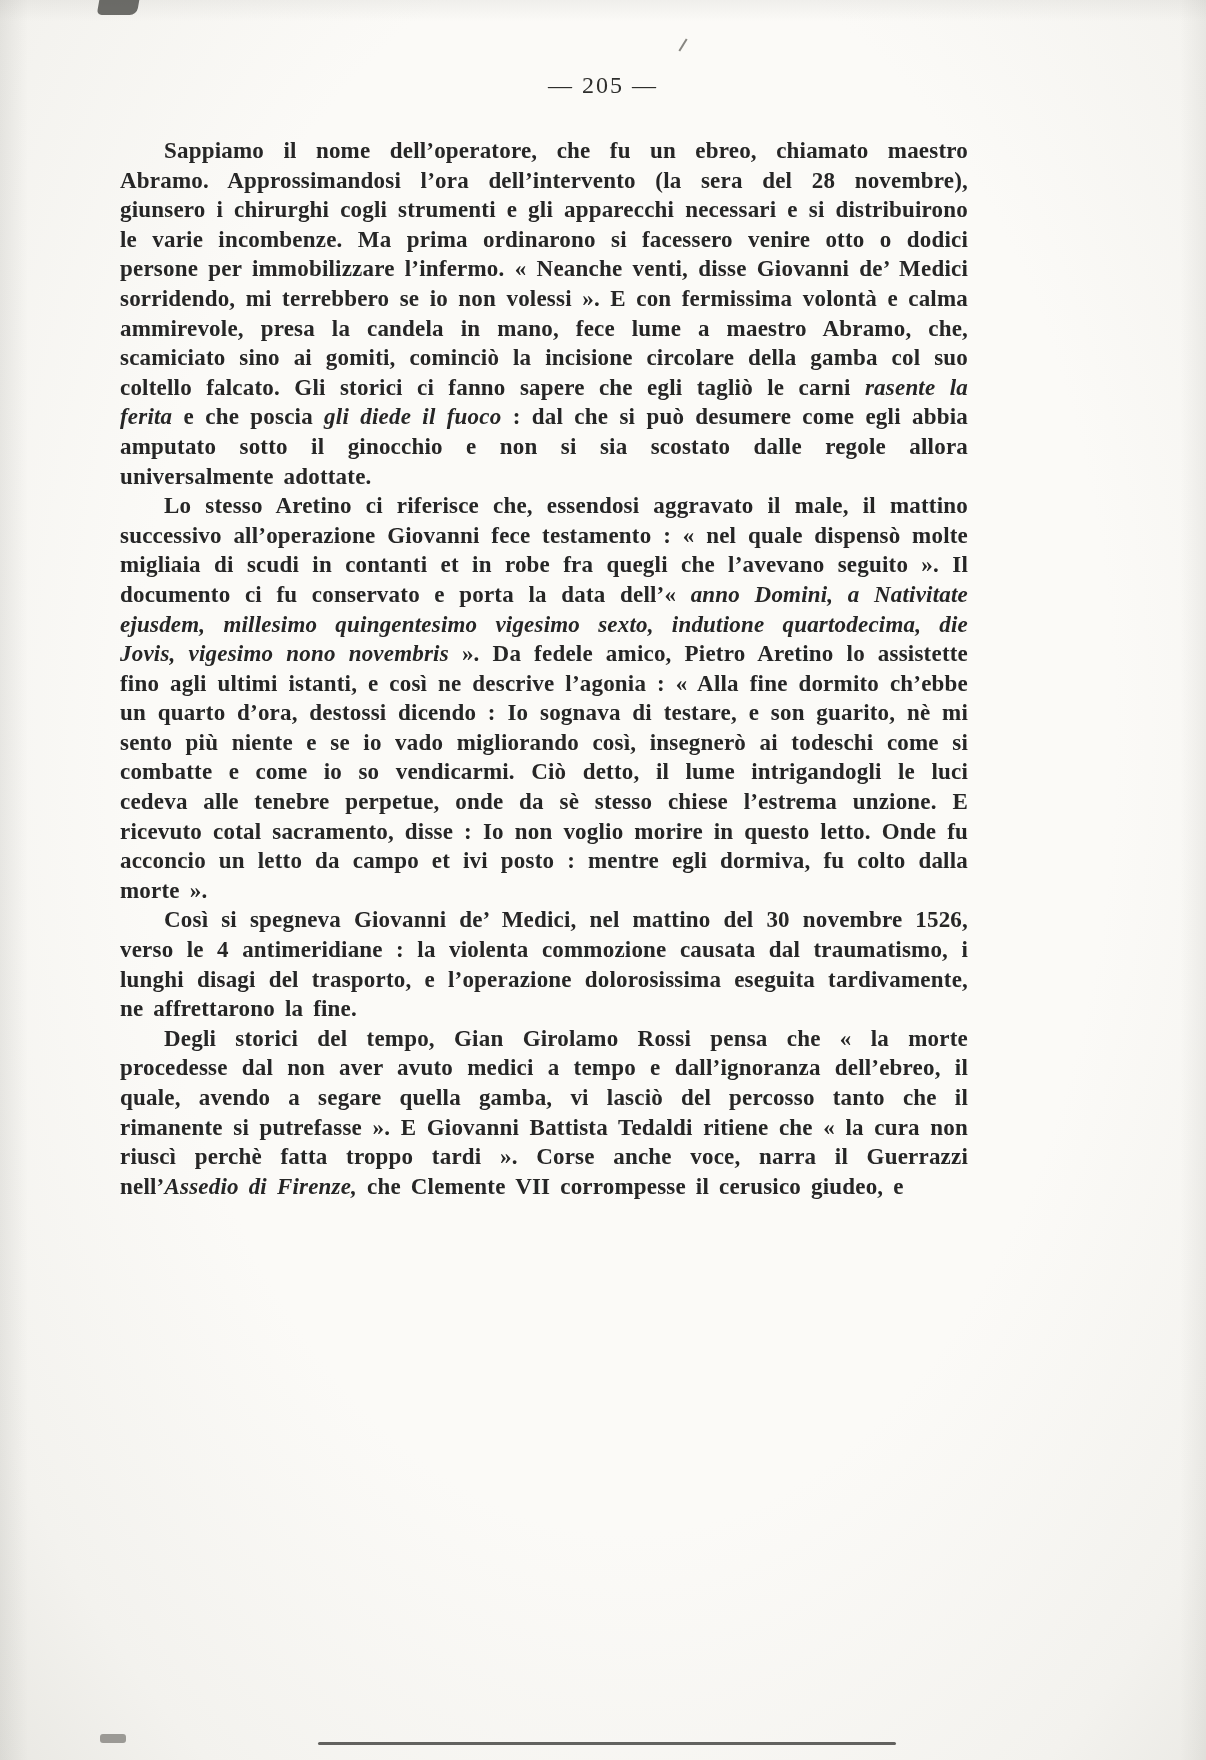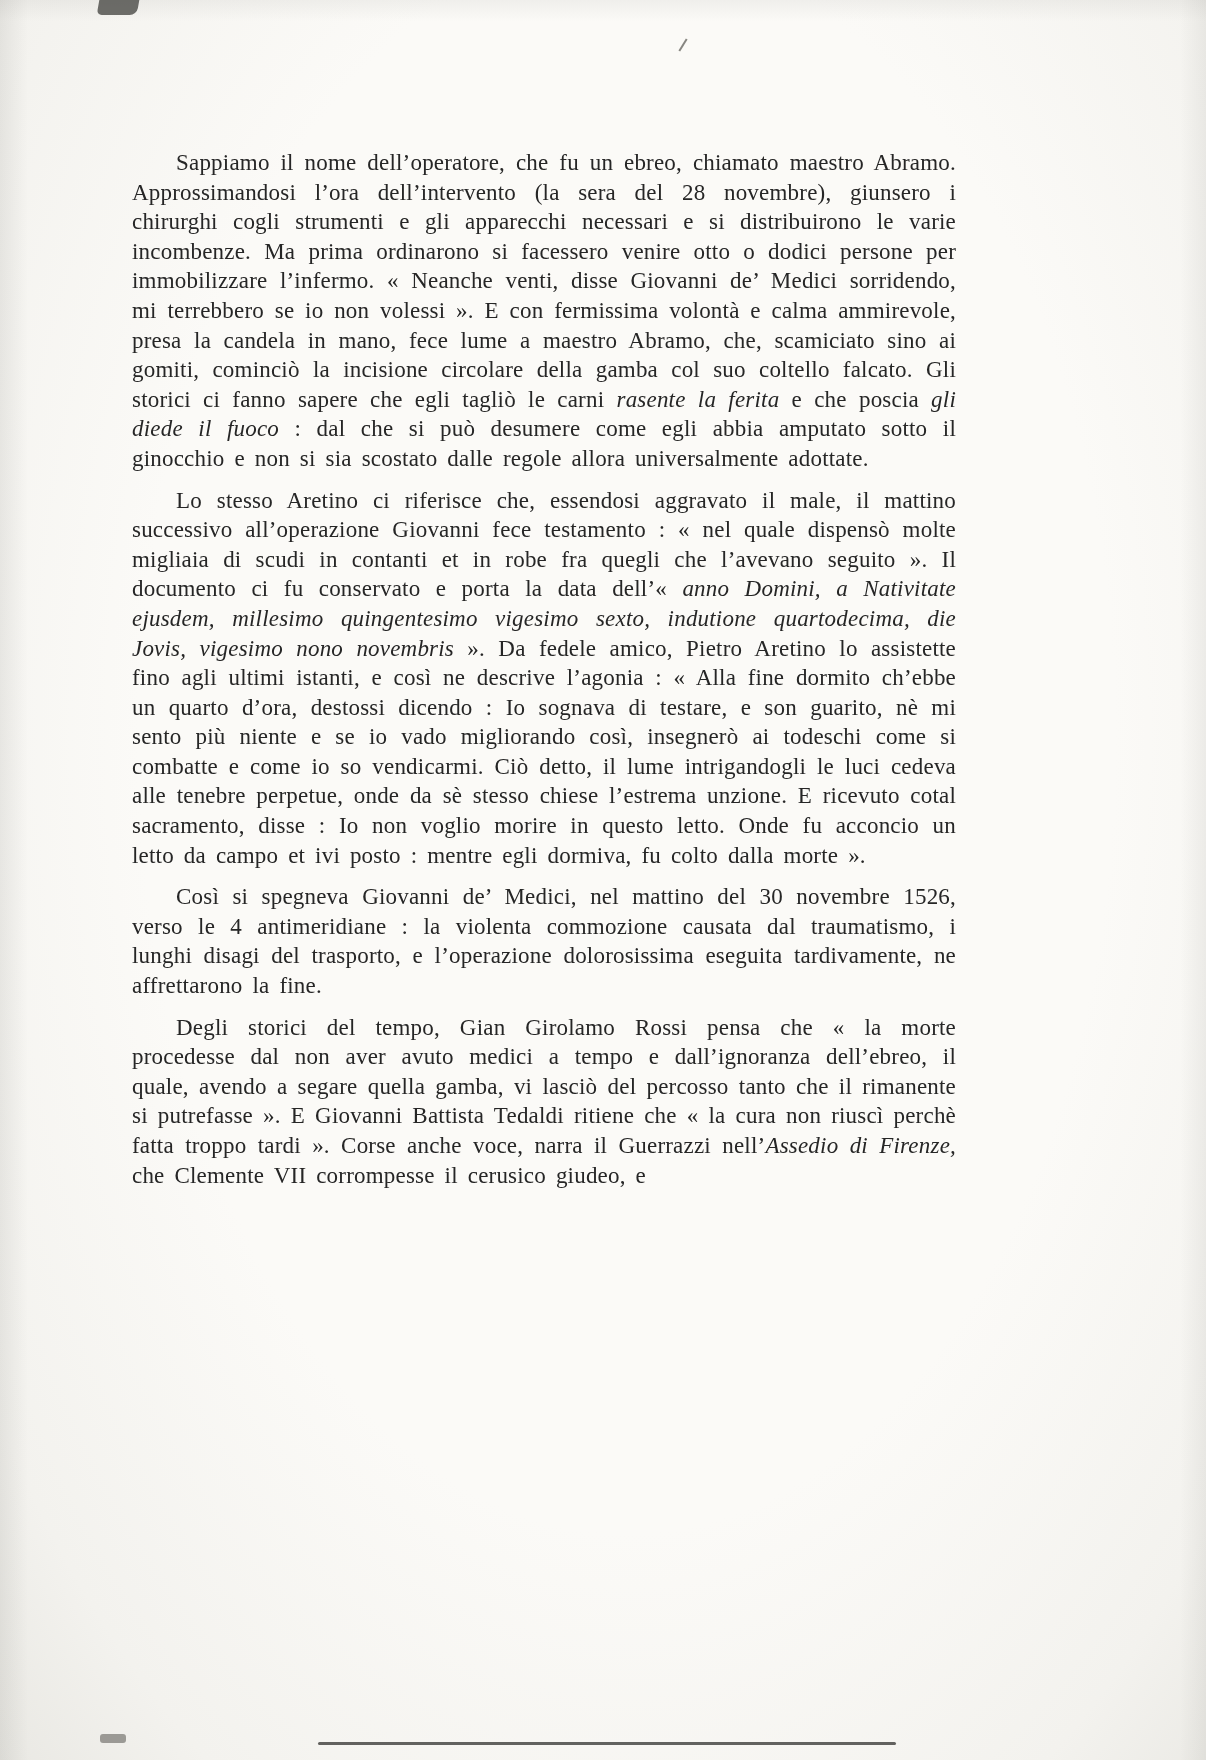--- a/index.html
+++ b/index.html
@@ -45,22 +45,23 @@
     left: 120px;
     width: 848px;
     font-size: 23px;
     line-height: 29.6px;
     text-align: justify;
     word-spacing: 4px;
     letter-spacing: 0.2px;
     color: #262626;
   }
   .text-block p {
-    margin: 12px;
+    margin: 0;
     text-indent: 44px;
+    font-weight: bold;
   }
   .text-block em {
     font-style: italic;
   }
   
   .artifact {
     position: absolute;
     pointer-events: none;
   }
   .artifact-top-left {
@@ -102,20 +103,21 @@
   }
 </style>
 </head>
 <body>
 
 <div class="page">
 
   <div class="artifact artifact-top-left"></div>
   <div class="artifact artifact-slash"></div>
 
+  <div class="page-number">— 205 —</div>
 
   <div class="text-block">
       <p><span>Sappiamo il nome dell’operatore, che fu un ebreo, chiamato maestro Abramo. Approssimandosi l’ora dell’intervento (la sera del 28 novembre), giunsero i chirurghi cogli strumenti e gli apparecchi necessari e si distribuirono le varie incombenze. Ma prima ordinarono si facessero venire otto o dodici persone per immobilizzare l’infermo. « Neanche venti, disse Giovanni de’ Medici sorridendo, mi terrebbero se io non volessi ». E con fermissima volontà e calma ammirevole, presa la candela in mano, fece lume a maestro Abramo, che, scamiciato sino ai gomiti, cominciò la incisione circolare della gamba col suo coltello falcato. Gli storici ci fanno sapere che egli tagliò le carni </span><em>rasente la ferita</em><span> e che poscia </span><em>gli diede il fuoco</em><span> : dal che si può desumere come egli abbia amputato sotto il ginocchio e non si sia scostato dalle regole allora universalmente adottate.</span></p>
       <p><span>Lo stesso Aretino ci riferisce che, essendosi aggravato il male, il mattino successivo all’operazione Giovanni fece testamento : « nel quale dispensò molte migliaia di scudi in contanti et in robe fra quegli che l’avevano seguito ». Il documento ci fu conservato e porta la data dell’« </span><em>anno Domini, a Nativitate ejusdem, millesimo quingentesimo vigesimo sexto, indutione quartodecima, die Jovis, vigesimo nono novembris</em><span> ». Da fedele amico, Pietro Aretino lo assistette fino agli ultimi istanti, e così ne descrive l’agonia : « Alla fine dormito ch’ebbe un quarto d’ora, destossi dicendo : Io sognava di testare, e son guarito, nè mi sento più niente e se io vado migliorando così, insegnerò ai todeschi come si combatte e come io so vendicarmi. Ciò detto, il lume intrigandogli le luci cedeva alle tenebre perpetue, onde da sè stesso chiese l’estrema unzione. E ricevuto cotal sacramento, disse : Io non voglio morire in questo letto. Onde fu acconcio un letto da campo et ivi posto : mentre egli dormiva, fu colto dalla morte ».</span></p>
       <p><span>Così si spegneva Giovanni de’ Medici, nel mattino del 30 novembre 1526, verso le 4 antimeridiane : la violenta commozione causata dal traumatismo, i lunghi disagi del trasporto, e l’operazione dolorosissima eseguita tardivamente, ne affrettarono la fine.</span></p>
       <p><span>Degli storici del tempo, Gian Girolamo Rossi pensa che « la morte procedesse dal non aver avuto medici a tempo e dall’ignoranza dell’ebreo, il quale, avendo a segare quella gamba, vi lasciò del percosso tanto che il rimanente si putrefasse ». E Giovanni Battista Tedaldi ritiene che « la cura non riuscì perchè fatta troppo tardi ». Corse anche voce, narra il Guerrazzi nell’</span><em>Assedio di Firenze,</em><span> che Clemente VII corrompesse il cerusico giudeo, e</span></p>
     </div>
 
   <div class="artifact artifact-bottom-line"></div>
   <div class="artifact artifact-bottom-left"></div>

